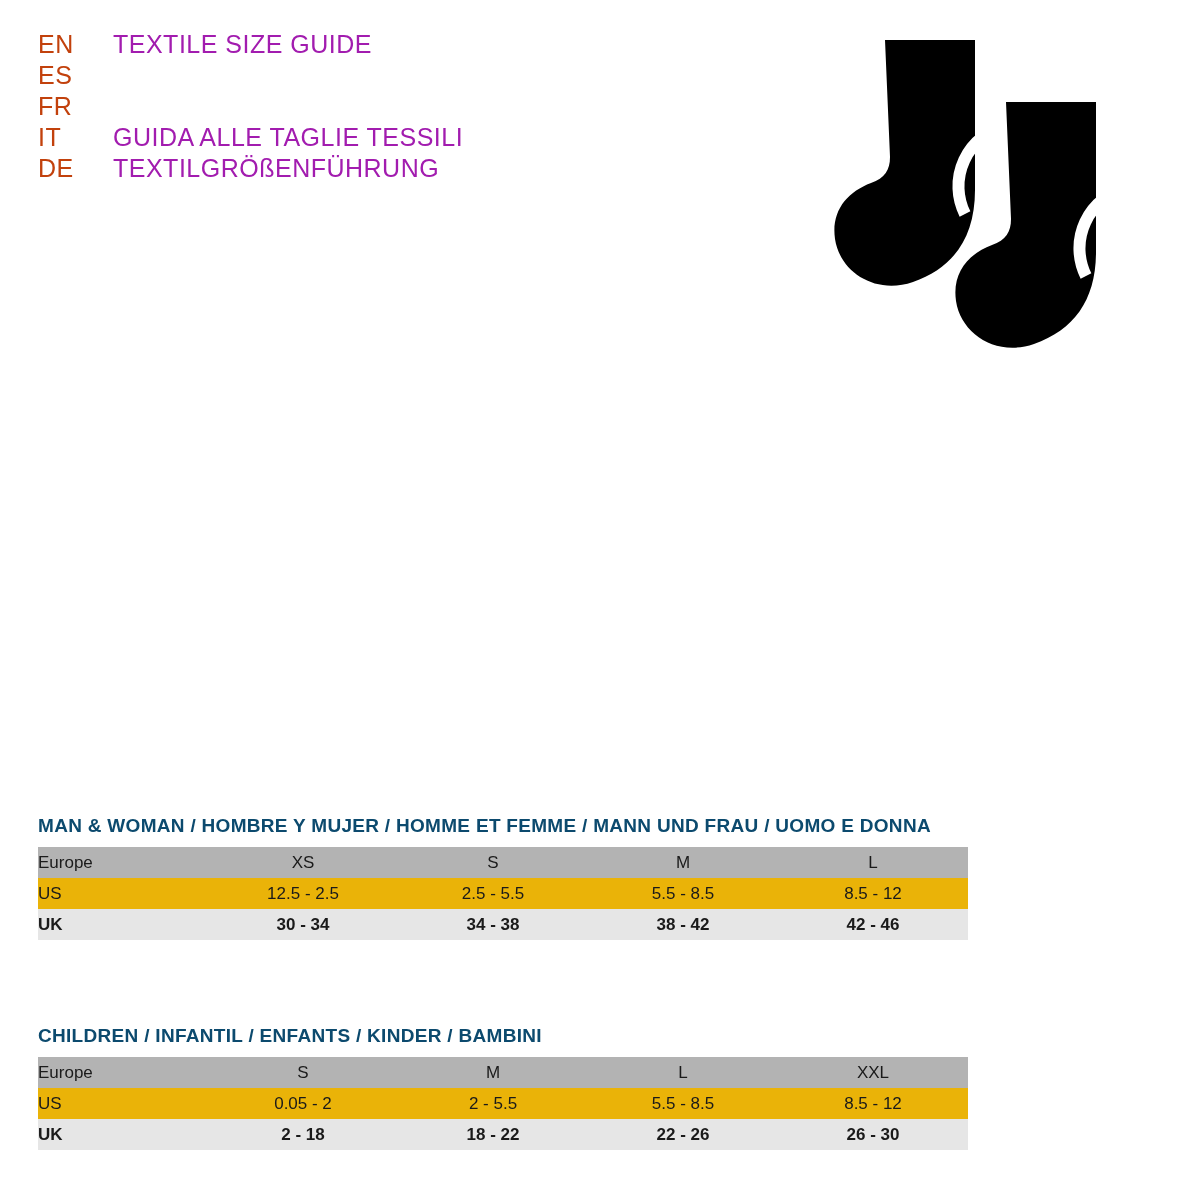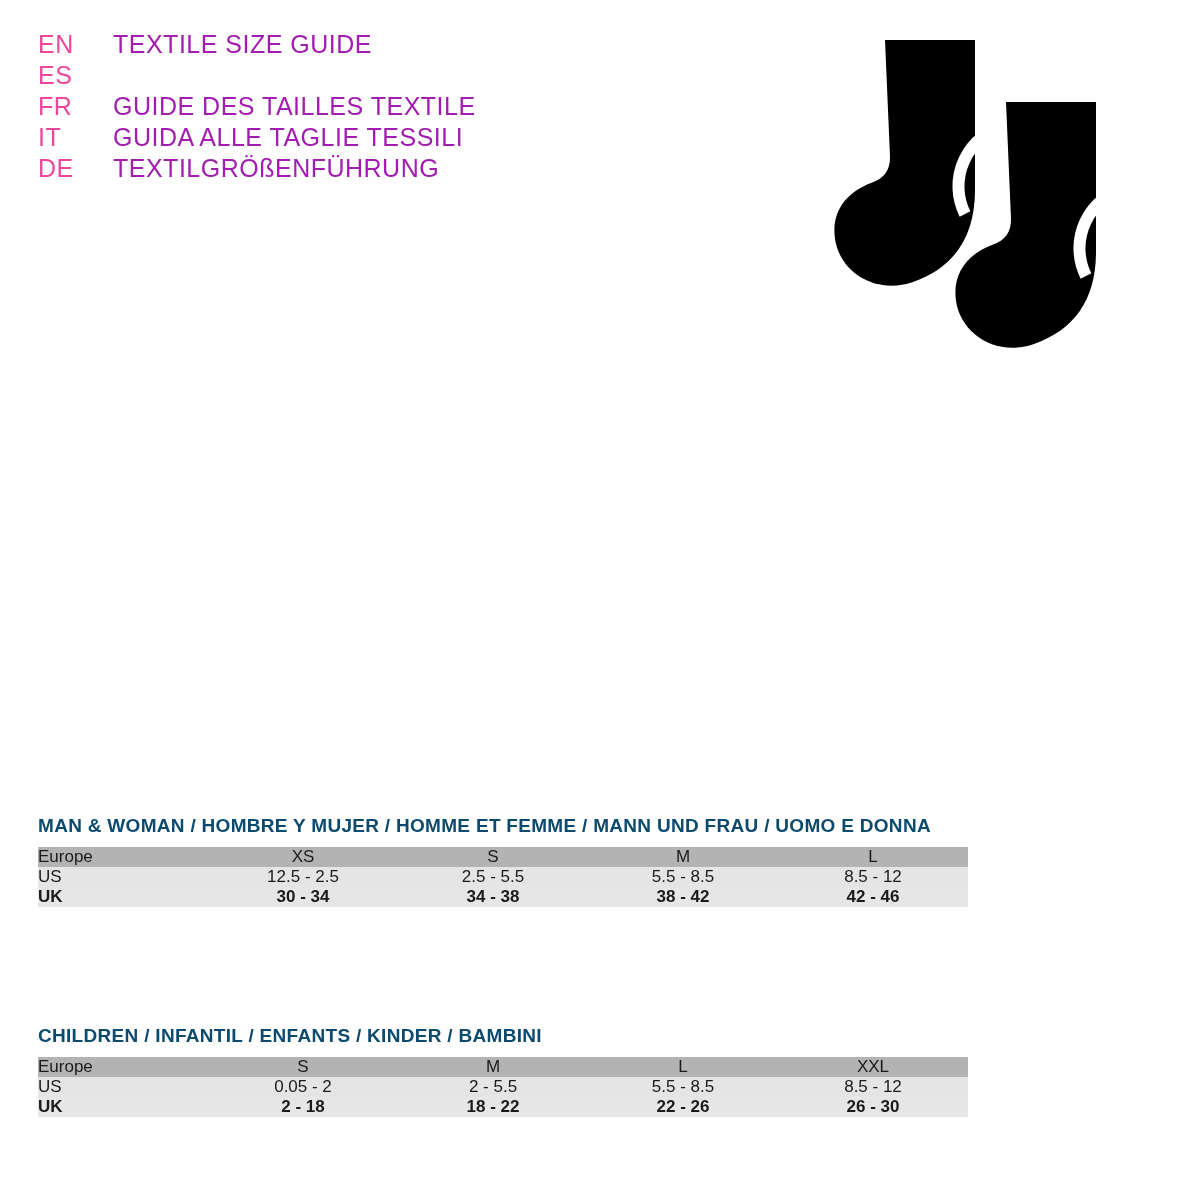--- a/index.html
+++ b/index.html
@@ -26,21 +26,21 @@
   .lang-row {
     display: flex;
     align-items: baseline;
     margin-bottom: 2px;
   }
   .lang-code {
     width: 75px;
     flex: 0 0 75px;
     font-size: 25px;
     letter-spacing: 0.5px;
-    color: #ec4899;
+    color: #c2410c;
   }
   .lang-text {
     font-size: 25px;
     letter-spacing: 0.5px;
     color: #a21caf;
   }
   .product-line {
     margin-top: 28px;
     font-size: 25px;
     font-weight: bold;
@@ -74,30 +74,30 @@
     margin-bottom: 10px;
     white-space: nowrap;
   }
 
   table.size-table {
     border-collapse: collapse;
     width: 930px;
     table-layout: fixed;
   }
   table.size-table td {
-    height: 20px;
+    height: 31px;
     font-size: 17px;
     color: #1a1a1a;
     padding: 0;
   }
   table.size-table tr.row-head td {
     background: #b3b3b3;
   }
   table.size-table tr.row-alt td {
-    background: #e5e5e5;
+    background: #eab308;
   }
   table.size-table tr.row-shade td {
     background: #e6e6e6;
     font-weight: bold;
   }
   td.label-cell {
     width: 170px;
     padding-left: 10px;
     text-align: left;
   }
@@ -115,21 +115,20 @@
     <div class="lang-code">EN</div>
     <div class="lang-text">TEXTILE SIZE GUIDE</div>
   </div>
 
   <div class="lang-row">
     <div class="lang-code">ES</div>
   </div>
 
   <div class="lang-row">
     <div class="lang-code">FR</div>
-    <div class="lang-text">GUIDE DES TAILLES TEXTILE</div>
   </div>
 
   <div class="lang-row">
     <div class="lang-code">IT</div>
     <div class="lang-text">GUIDA ALLE TAGLIE TESSILI</div>
   </div>
 
   <div class="lang-row">
     <div class="lang-code">DE</div>
     <div class="lang-text">TEXTILGRÖßENFÜHRUNG</div>

